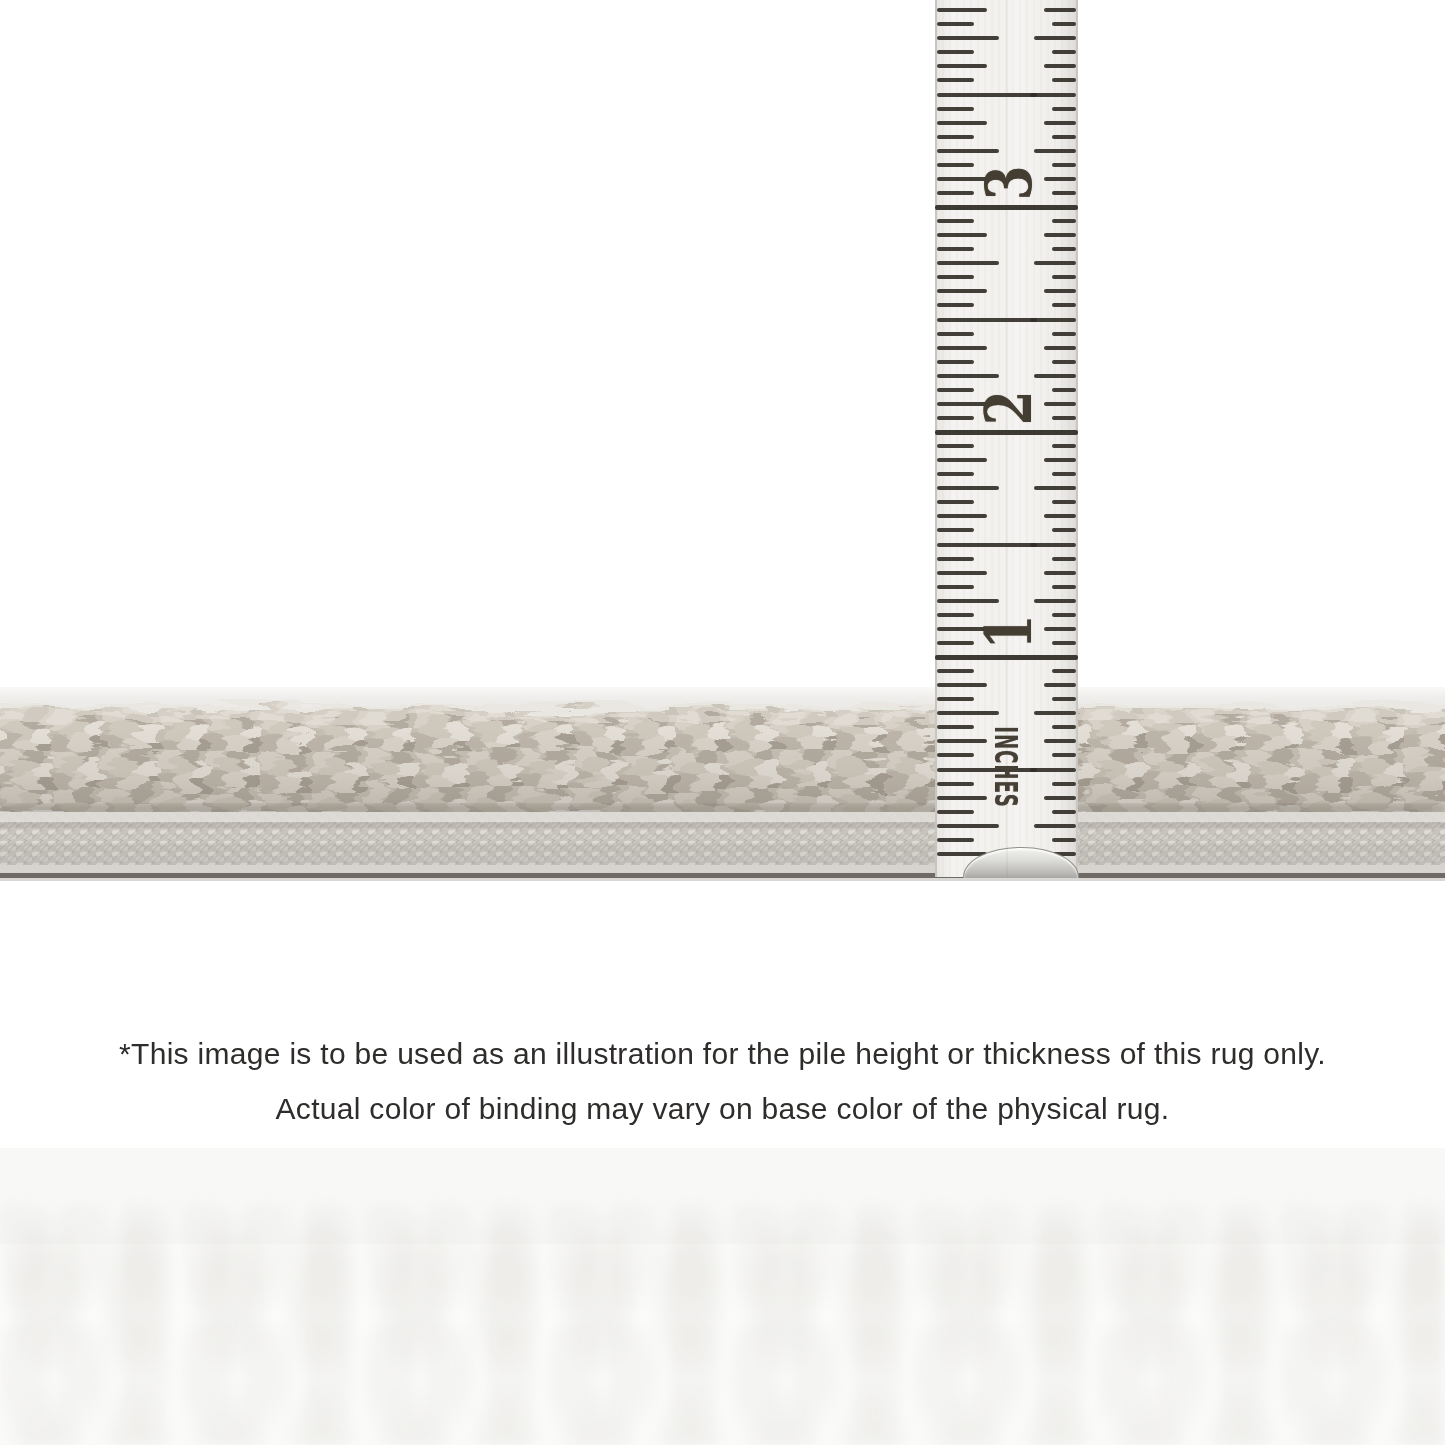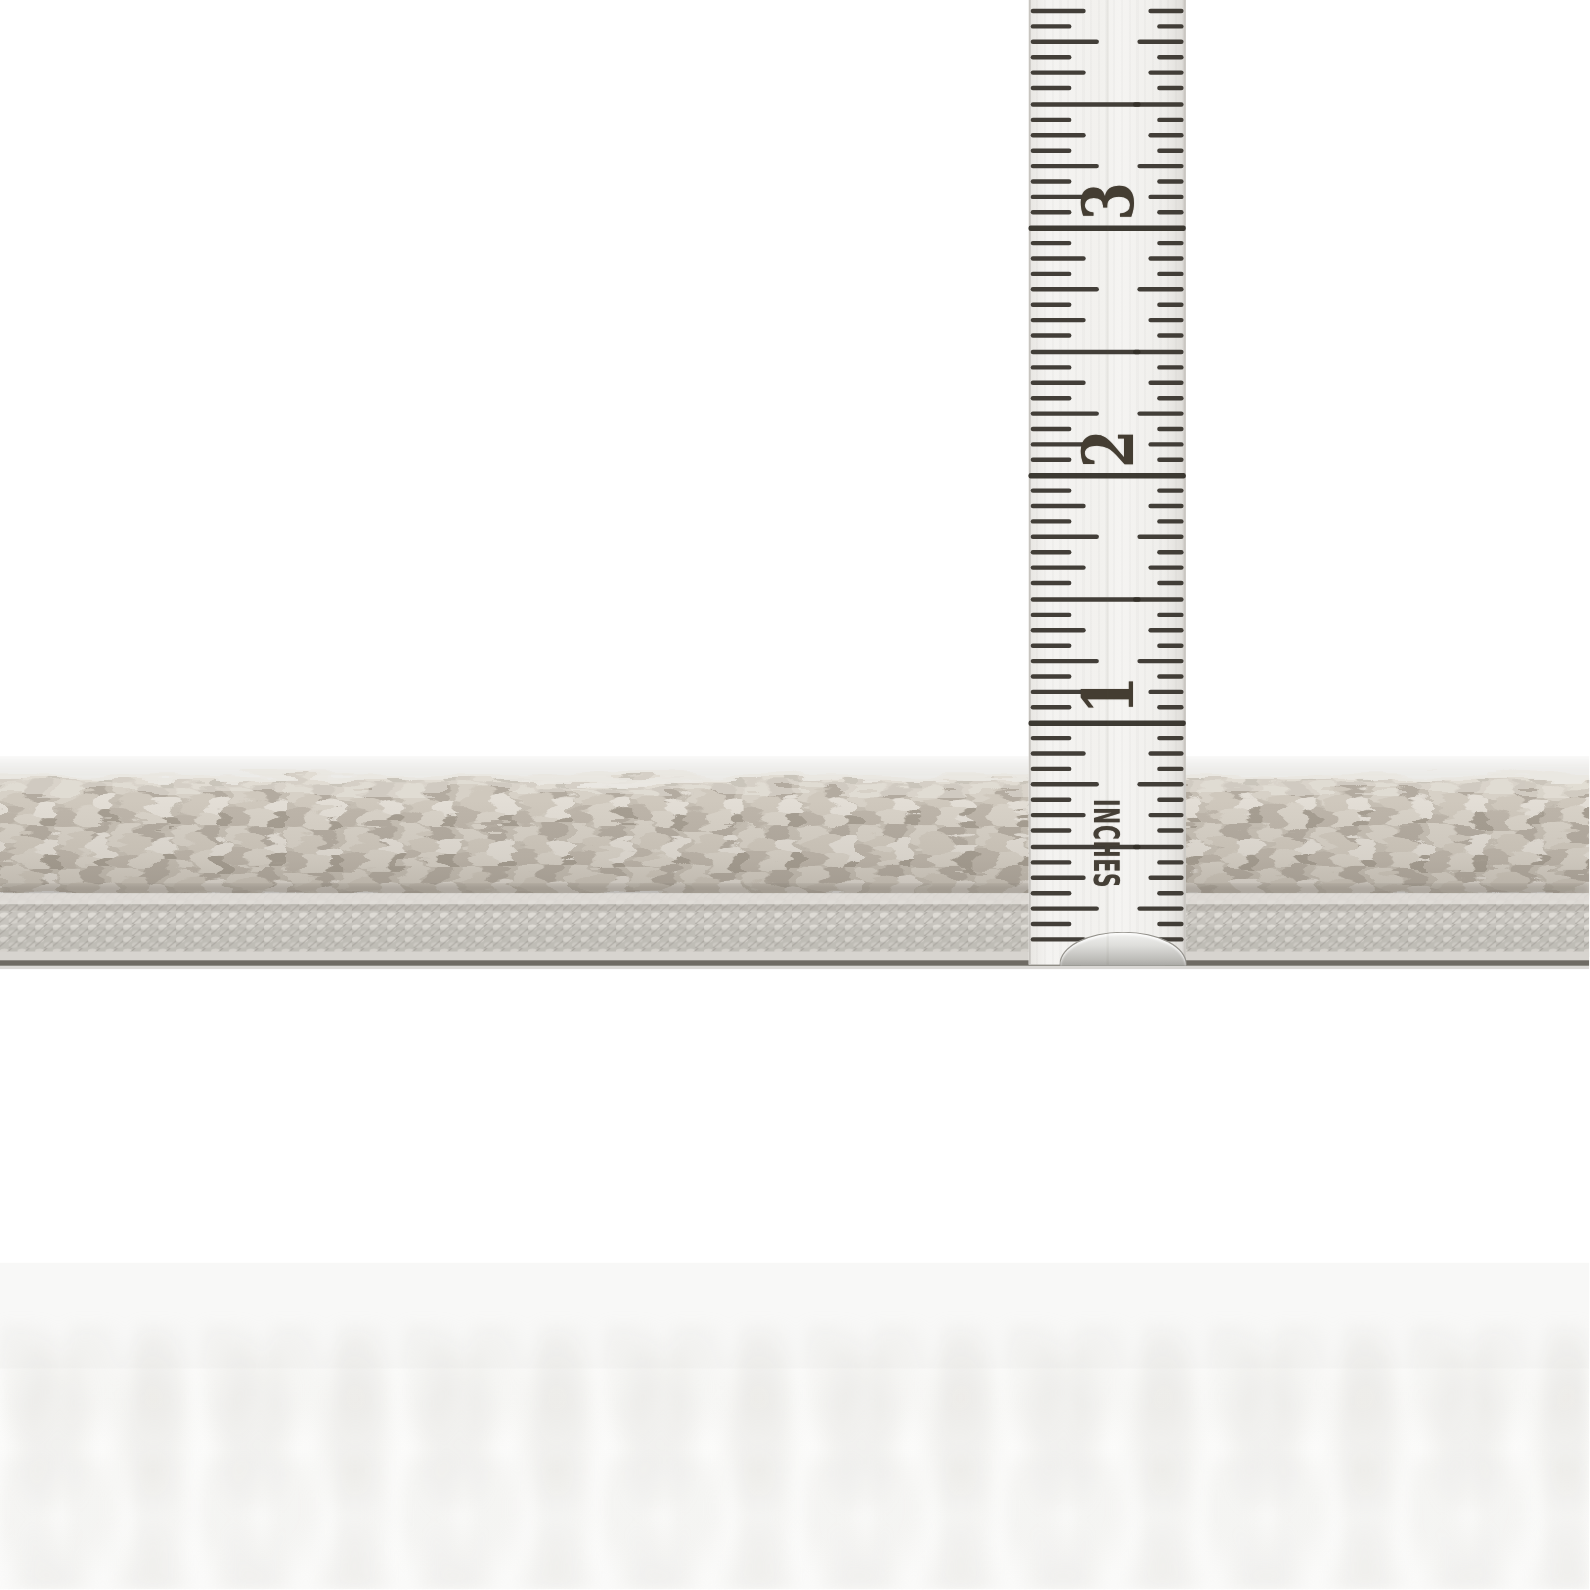--- a/index.html
+++ b/index.html
@@ -257,14 +257,18 @@
       </div>
     <div class="num num3">3</div>
     <div class="num num2">2</div>
     <div class="num num1">1</div>
     <div class="inches">INCHES</div>
     <div class="metal-tip"></div>
   </div>
 
   <div class="ghost"></div>
 
+  <div class="disclaimer">
+    <p>*This image is to be used as an illustration for the pile height or thickness of this rug only.</p>
+    <p>Actual color of binding may vary on base color of the physical rug.</p>
+  </div>
 
 </div>
 
 </body></html>

